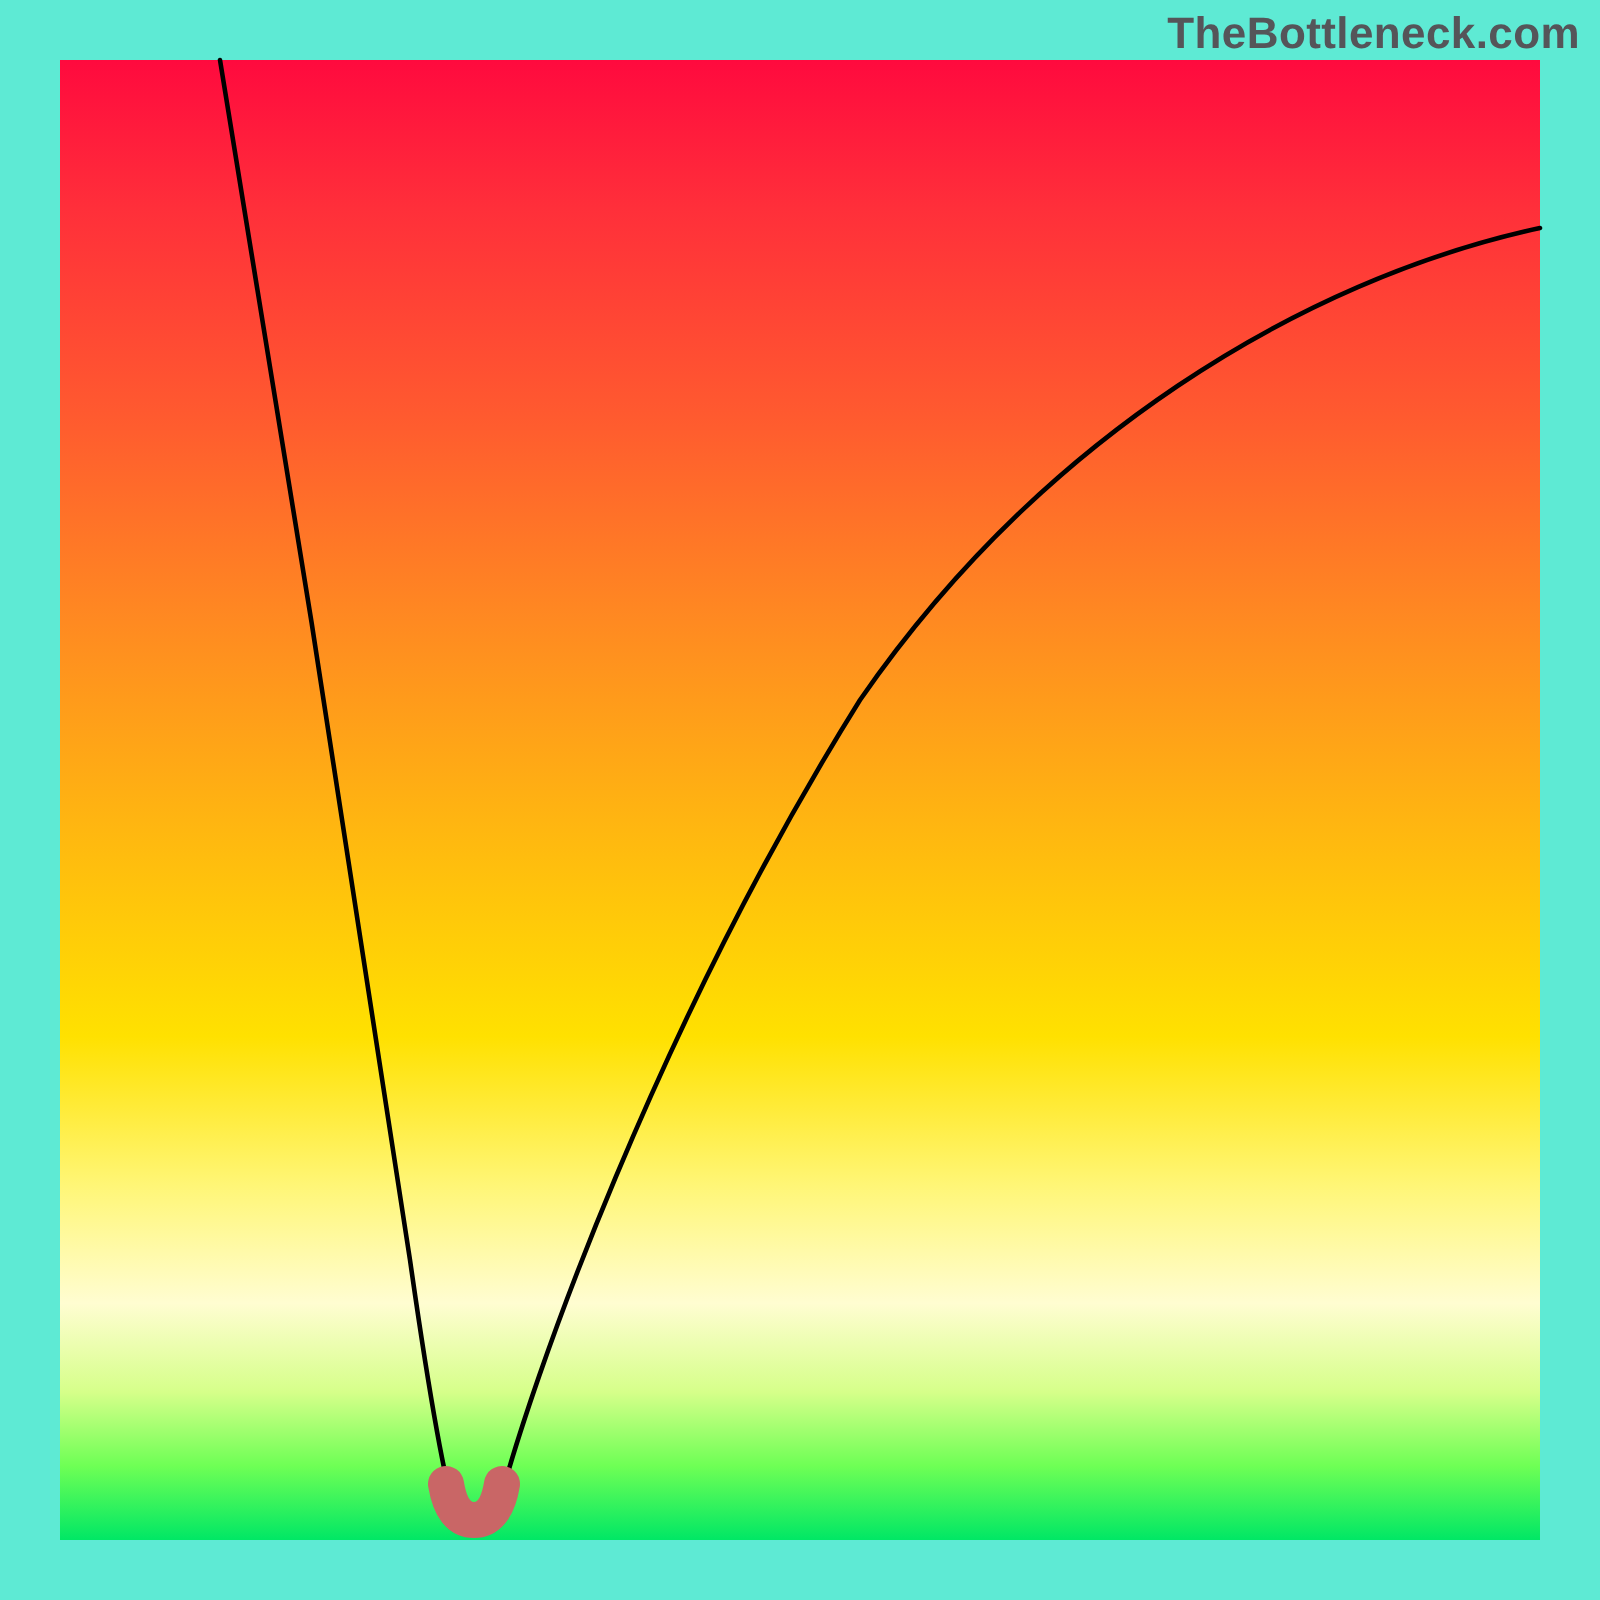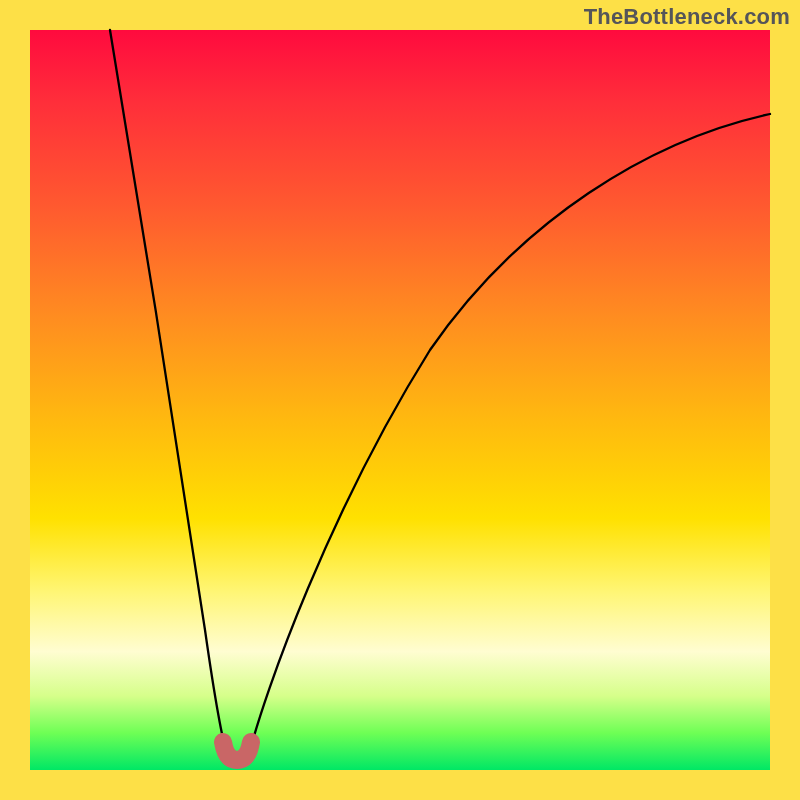--- a/index.html
+++ b/index.html
@@ -1,21 +1,21 @@
 <!DOCTYPE html>
 <html><head>
 <meta charset="utf-8">
 <style>
   * { margin: 0; padding: 0; box-sizing: border-box; }
   html, body { width: 800px; height: 800px; overflow: hidden; background: #000; }
   .frame {
     position: relative;
     width: 800px;
     height: 800px;
-    background: #fde047;
+    background: #5eead4;
   }
   .watermark {
     position: absolute;
     top: 4px;
     right: 10px;
     font-family: Arial, Helvetica, sans-serif;
     font-size: 22px;
     font-weight: 600;
     color: #555559;
     letter-spacing: 0.2px;

